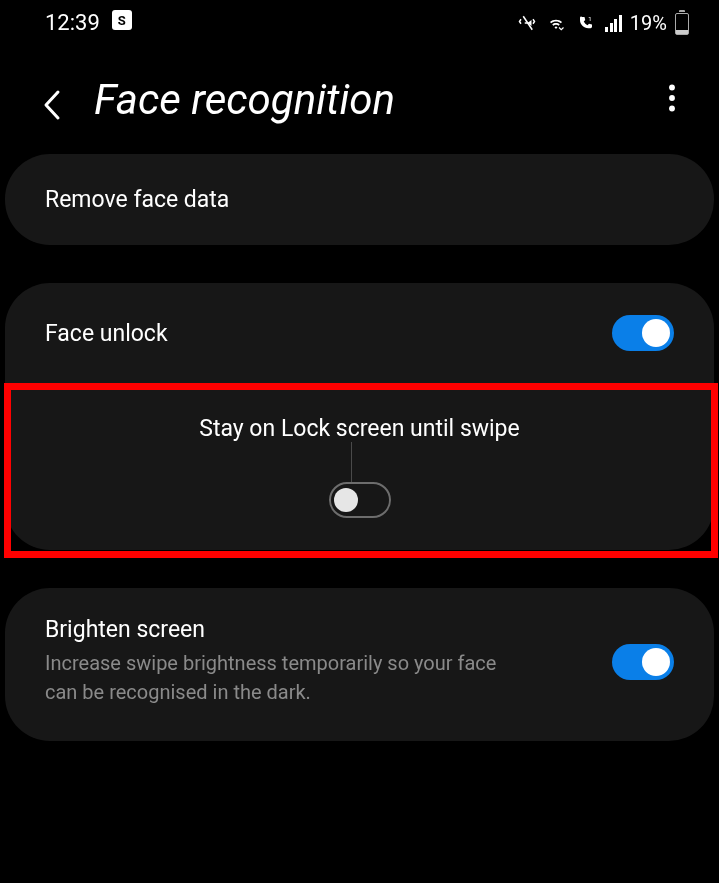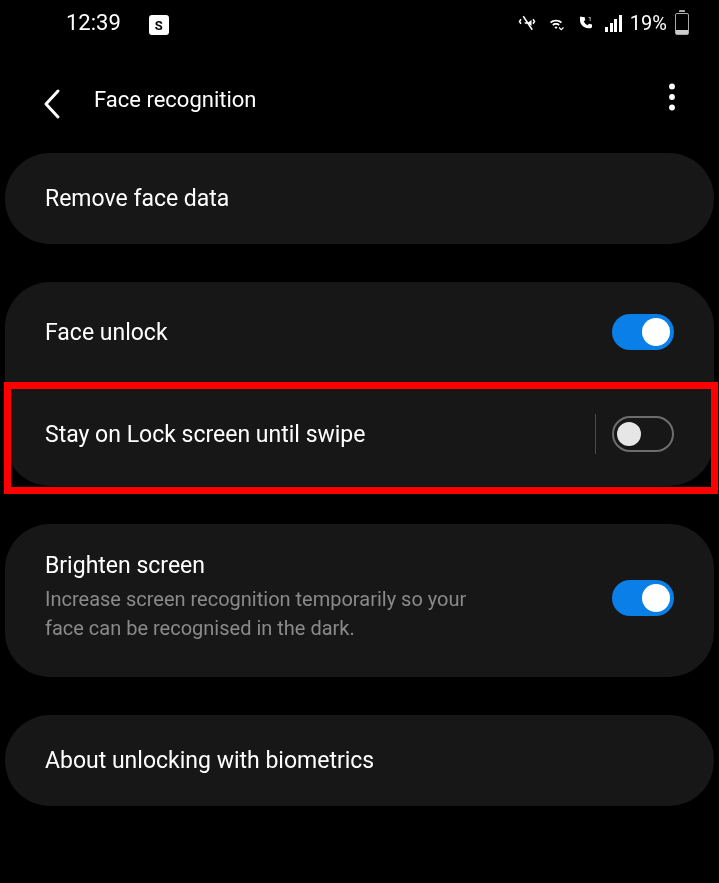--- a/index.html
+++ b/index.html
@@ -16,23 +16,22 @@
     display: flex;
     justify-content: space-between;
     align-items: center;
     padding: 10px 30px 10px 45px;
     height: 45px;
     font-size: 22px;
     font-weight: 400;
   }
   .status-left {
     display: flex;
-    align-items: flex-end;
-    gap: 28px;
-    margin-left: 21px;
+    align-items: flex-start;
+    gap: 12px;
   }
   .status-right {
     display: flex;
     align-items: center;
     gap: 8px;
     font-size: 20px;
   }
   .status-icon {
     display: inline-flex;
     align-items: center;
@@ -60,23 +59,24 @@
     display: flex;
     align-items: center;
     gap: 30px;
   }
   .back-icon {
     width: 24px;
     height: 24px;
     cursor: pointer;
   }
   .page-title {
-    font-size: 22px;
+    font-size: 42px;
     font-weight: 400;
     color: #ffffff;
+    font-style: italic;
   }
   .more-icon {
     cursor: pointer;
     padding: 8px;
   }
   .content {
     padding: 0 5px;
     display: flex;
     flex-direction: column;
     gap: 38px;
@@ -271,39 +271,36 @@
     <div class="row-label">Remove face data</div>
   </div>
 
   <div class="card-grouped">
     <div class="row">
       <div class="row-label">Face unlock</div>
       <div class="toggle on">
         <div class="toggle-thumb"></div>
       </div>
     </div>
-    <div class="row" id="stay-lock-row" style="position:relative;">
+    <div class="row" id="stay-lock-row" style="position:relative;flex-direction:column;">
       <div class="row-label">Stay on Lock screen until swipe</div>
       <div class="divider-vert"></div>
       <div class="toggle off">
         <div class="toggle-thumb"></div>
       </div>
     </div>
     <div class="highlight-box" style="left:-1px; right:-4px; top:100px; bottom:-8px;"></div>
   </div>
 
   <div class="card" style="padding:28px 40px 34px 40px;">
     <div style="display:flex;align-items:center;gap:20px;">
       <div class="row-text-col">
         <div class="row-label">Brighten screen</div>
-        <div class="row-sub">Increase screen recognition temporarily so your face can be recognised in the dark.</div>
+        <div class="row-sub">Increase swipe brightness temporarily so your face can be recognised in the dark.</div>
       </div>
       <div class="toggle on">
         <div class="toggle-thumb"></div>
       </div>
     </div>
   </div>
 
-  <div class="card">
-    <div class="row-label">About unlocking with biometrics</div>
-  </div>
 
 </div>
 
 </body></html>

